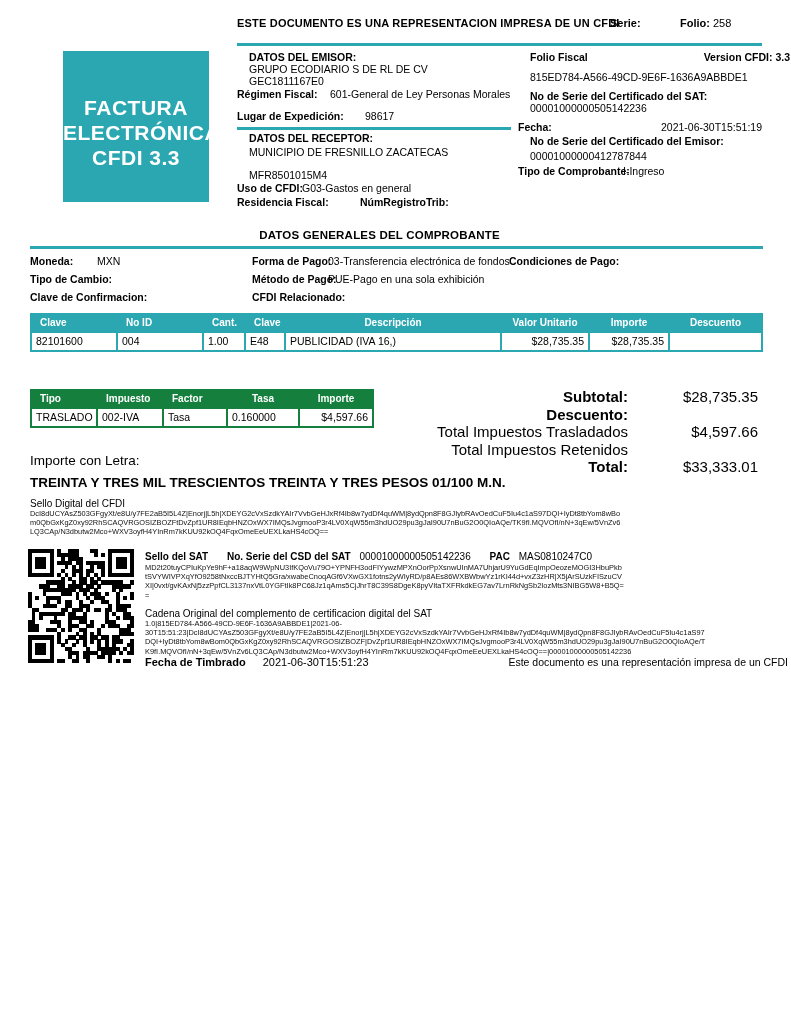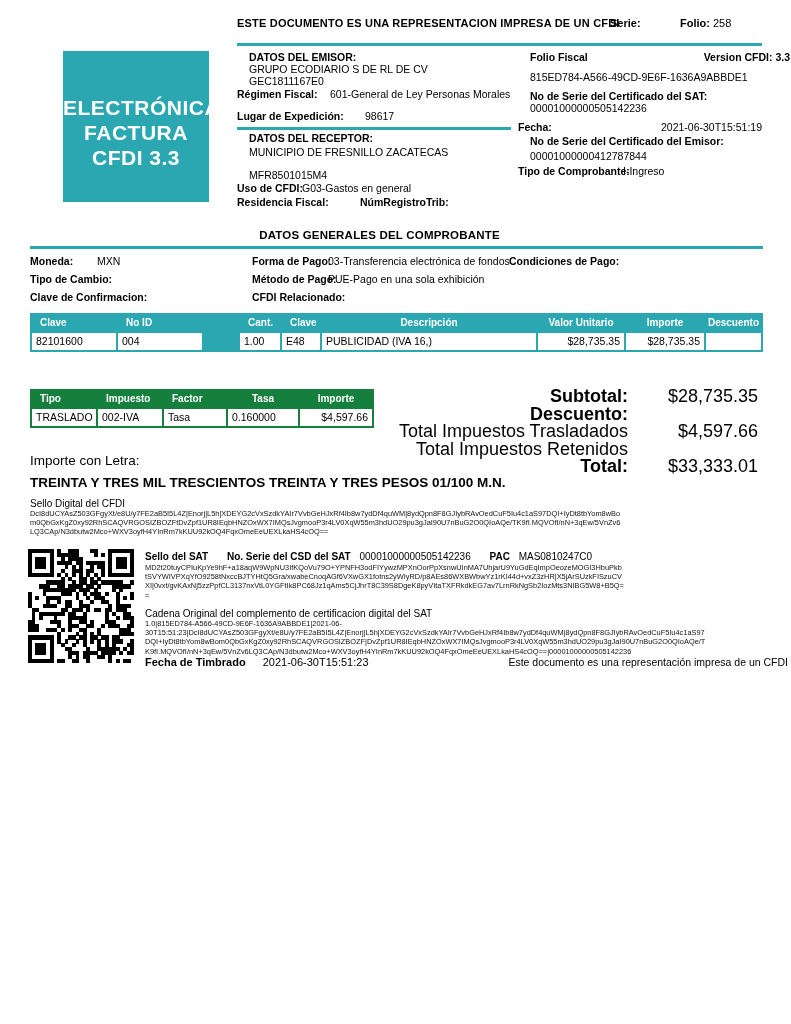--- a/index.html
+++ b/index.html
@@ -40,26 +40,26 @@
   
   .itable{position:absolute;left:30px;top:313px;width:733px;background:#2BA7B2;padding-bottom:2px;}
   .xtable{position:absolute;left:30px;top:389px;width:344px;background:#15803d;padding-bottom:2px;}
   .trow{display:flex;gap:2px;padding:0 2px;}
   .thead{height:20px;line-height:20px;color:#fff;font-weight:bold;font-size:10px;justify-content:flex-end;}
   .tc{box-sizing:border-box;overflow:hidden;white-space:nowrap;}
   .tdata .tc{background:#fff;height:17px;line-height:17px;font-size:10.5px;padding:0 4px;}
   .hL{padding-left:8px;}
   .hC{text-align:center;}
   .num{text-align:right;}
-  .c0{width:84px;}.c1{width:84px;}.c2{width:40px;margin-left:36px;}.c3{width:38px;}.c4{width:214px;}
+  .c0{width:84px;}.c1{width:84px;}.c2{width:40px;}.c3{width:38px;}.c4{width:214px;}
   .c5{width:86px;}.c6{width:78px;}.c7{flex:1;}
   .x0{width:64px;}.x1{width:64px;}.x2{width:62px;}.x3{width:70px;}.x4{flex:1;}
 
   
-  .totals{position:absolute;left:380px;top:388px;width:378px;font-size:18px;}
+  .totals{position:absolute;left:380px;top:388px;width:378px;font-size:15px;}
   .trowT{display:flex;height:17.6px;line-height:17.6px;}
   .tlabel{width:248px;text-align:right;}
   .tvalue{flex:1;text-align:right;}
 
   
   .letra-label{position:absolute;left:30px;top:453px;font-size:13.5px;}
   .letra-value{position:absolute;left:30px;top:475px;font-size:13.5px;font-weight:bold;}
 
   
   .seal-h{position:absolute;font-size:10px;font-weight:normal;}
@@ -74,22 +74,22 @@
 </style>
 </head>
 <body>
 
 <div class="h-title">ESTE DOCUMENTO ES UNA REPRESENTACION IMPRESA DE UN CFDI</div>
 <div class="h-serie">Serie:</div>
 <div class="h-folio"><span class="b">Folio:</span> <span>258</span></div>
 <div class="rule" style="left:237px;top:43px;width:525px;"></div>
 
 <div class="logo">
+  <div>FACTURA</div>
   <div>ELECTRÓNICA</div>
-  <div>FACTURA</div>
   <div>CFDI 3.3</div>
 </div>
 
 <div class="emisor">
   <div style="top:0;" class="b">DATOS DEL EMISOR:</div>
   <div style="top:12px;">GRUPO ECODIARIO S DE RL DE CV</div>
   <div style="top:24px;">GEC1811167E0</div>
   <div style="top:37px;">
     <span class="b abs" style="left:0;">Régimen Fiscal:</span>
     <span class="abs" style="left:93px;">601-General de Ley Personas Morales</span>

